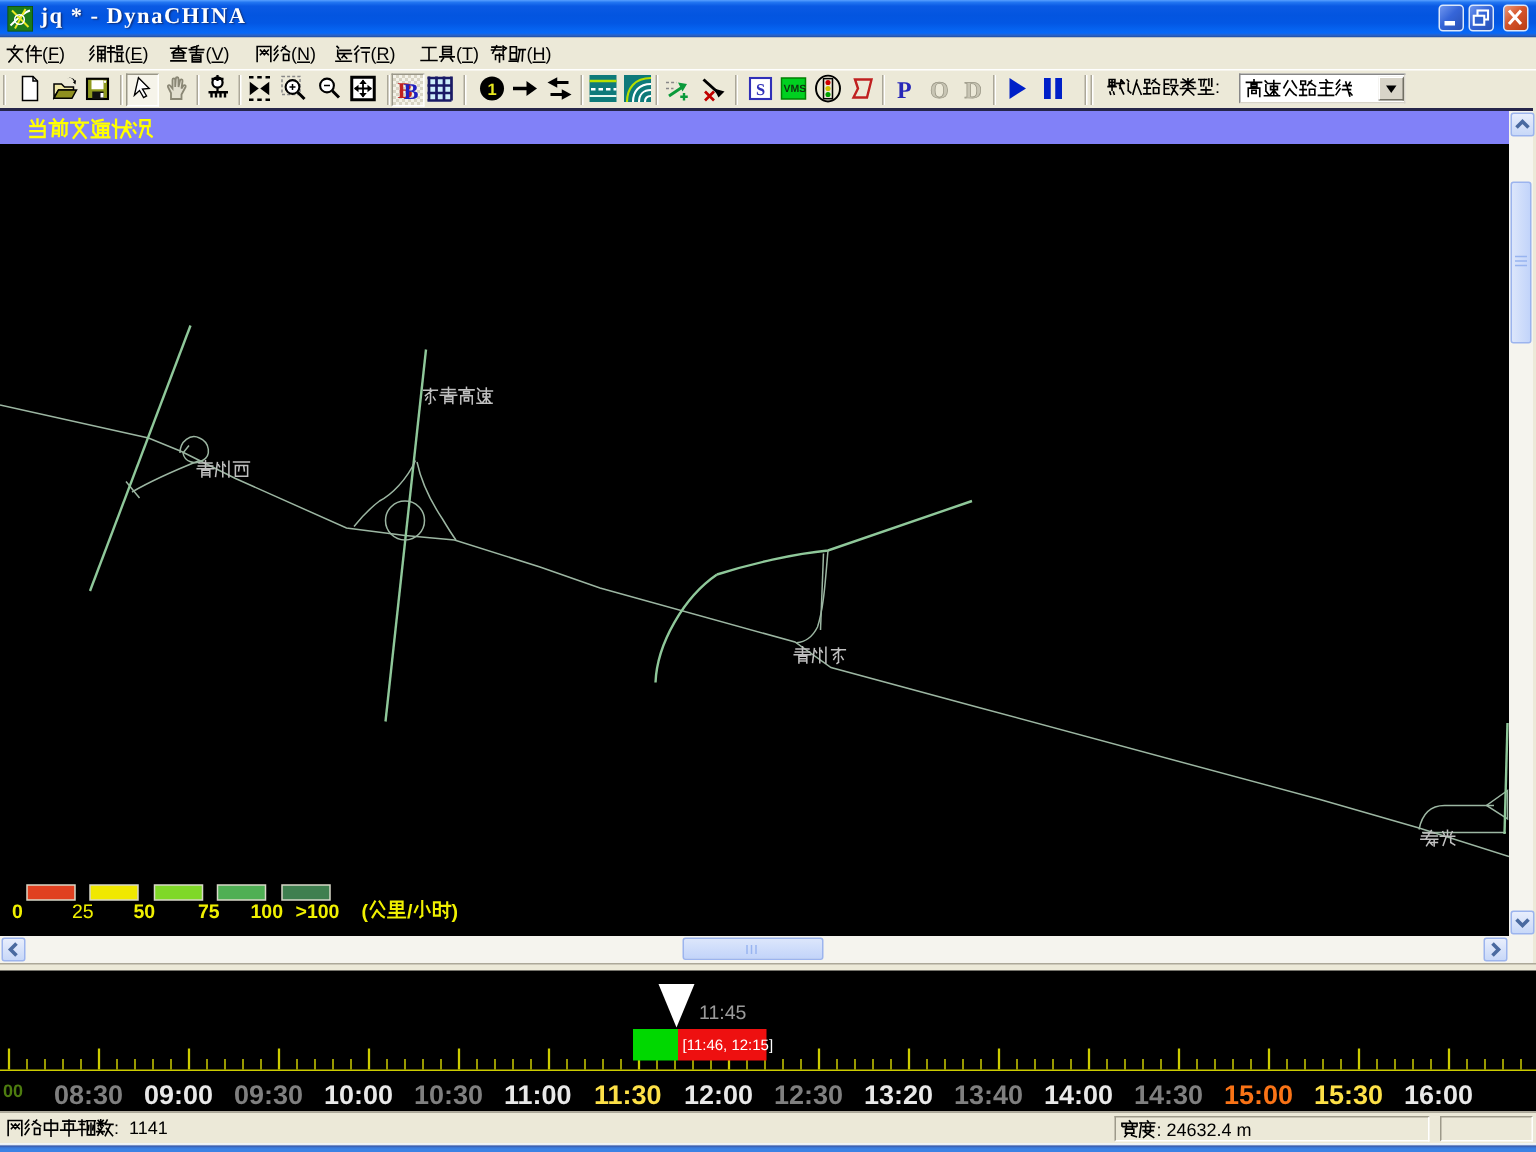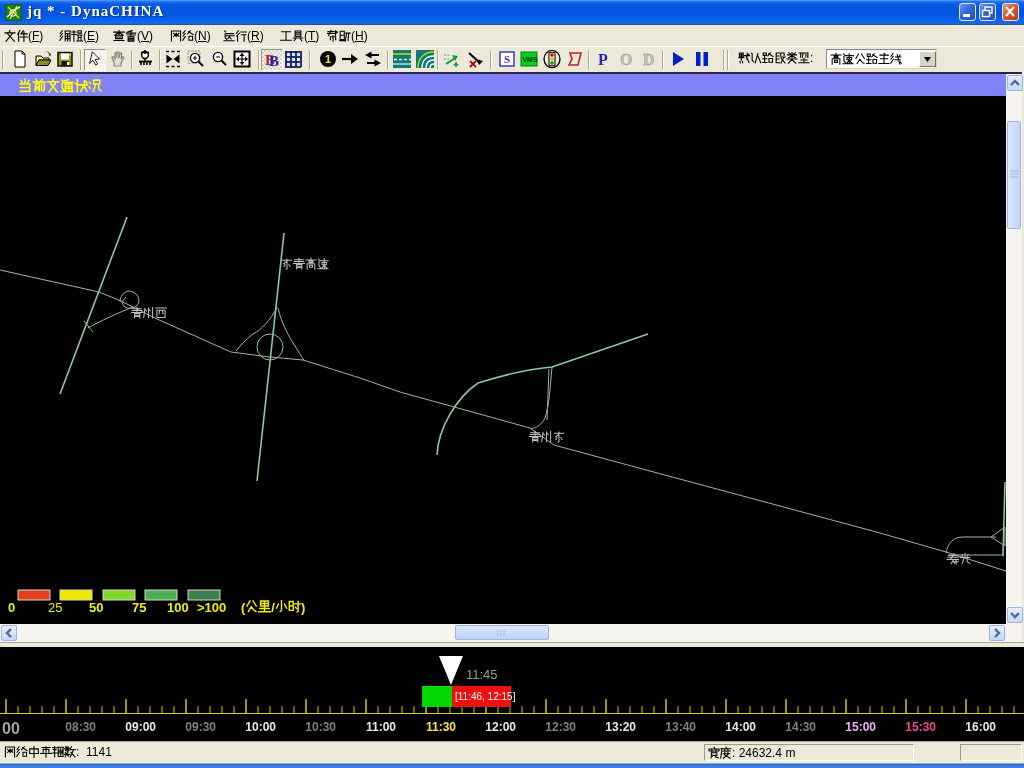--- a/index.html
+++ b/index.html
@@ -20,21 +20,21 @@
 #vscroll{left:1006px;top:74px;width:16px;height:550px;background:#f5f4ee}
 #hscroll{left:0;top:624px;width:1006px;height:18px;background:#f5f4ee}
 #corner{left:1006px;top:624px;width:16px;height:18px;background:#f5f4ee}
 #rstrip{left:1022px;top:72px;width:2px;height:575px;background:#ece9d8}
 #gap{left:0;top:642px;width:1024px;height:5px;background:#ece9d8;border-top:1px solid #aca899}
 #timeline{left:0;top:647px;width:1024px;height:94px;background:#000}
 #statusbar{left:0;top:741px;width:1024px;height:21px;background:#ece9d8;border-top:1px solid #aca899;font-size:12px}
 #botborder{left:0;top:762px;width:1024px;height:6px;background:linear-gradient(180deg,#eef4f8 0%,#eef4f8 16%,#3a5aa8 34%,#3a78d8 52%,#3b82e4 70%,#3b82e4 100%)}
 .sbtn{position:absolute;width:16px;height:16px;border-radius:2px;background:linear-gradient(180deg,#e8eefc,#c8d8f8);border:1px solid #9cb4ee}
 .panel{position:absolute;top:2px;height:17px;border:1px solid;border-color:#9d9a8a #fff #fff #9d9a8a;padding:1px 3px;white-space:nowrap}
-.tlab{position:absolute;top:73px;font-size:12px;font-weight:bold;width:60px;text-align:right}
+.tlab{position:absolute;top:73px;font-size:18px;font-weight:bold;width:60px;text-align:left}
 </style></head><body>
 <div id="win">
 
 <div class="abs" id="titlebar"></div>
 <svg class="abs" style="left:5px;top:4px" width="17" height="17">
 <rect x="0" y="0" width="17" height="17" fill="#1c7a1c" stroke="#0b4a0b"></rect>
 <path d="M2 13C6 9 11 4 15 3" stroke="#ffffff" stroke-width="1.3" fill="none"></path>
 <path d="M3 3L14 14" stroke="#e8e820" stroke-width="1.3"></path>
 <path d="M12 2L5 15" stroke="#e8e820" stroke-width="1.3"></path>
 <circle cx="8" cy="9" r="3.2" stroke="#fff" fill="none"></circle>
@@ -527,36 +527,36 @@
           <path d="M990 706V713" stroke="#cccc00"></path>
           <path d="M1002 706V713" stroke="#cccc00"></path>
           <path d="M1014 706V713" stroke="#cccc00"></path>
           <path d="M439 656h24l-12 29z" fill="#fff"></path>
           <rect x="422" y="686" width="30" height="21" fill="#00d800"></rect>
           <rect x="452" y="686" width="59" height="21" fill="#ee1010"></rect>
           <text x="455" y="700" font-size="10" fill="#fff">[11:46, 12:15]</text>
           <text x="466" y="679" font-size="13" fill="#9a9a9a">11:45</text>
         </g>
       </svg>
-<div class="abs" style="left:2px;top:73px;font-size:16px;font-weight:bold;color:#a3a3a3">00</div>
+<div class="abs" style="left:2px;top:73px;font-size:12px;font-weight:bold;color:#4d7c0f">00</div>
 <div class="tlab" style="left:36px;color:#7f7f7f">08:30</div>
 <div class="tlab" style="left:96px;color:#e8e8e8">09:00</div>
 <div class="tlab" style="left:156px;color:#7f7f7f">09:30</div>
 <div class="tlab" style="left:216px;color:#e8e8e8">10:00</div>
 <div class="tlab" style="left:276px;color:#7f7f7f">10:30</div>
 <div class="tlab" style="left:336px;color:#e8e8e8">11:00</div>
 <div class="tlab" style="left:396px;color:#fde047">11:30</div>
 <div class="tlab" style="left:456px;color:#e8e8e8">12:00</div>
 <div class="tlab" style="left:516px;color:#7f7f7f">12:30</div>
 <div class="tlab" style="left:576px;color:#e8e8e8">13:20</div>
 <div class="tlab" style="left:636px;color:#7f7f7f">13:40</div>
 <div class="tlab" style="left:696px;color:#e8e8e8">14:00</div>
 <div class="tlab" style="left:756px;color:#7f7f7f">14:30</div>
-<div class="tlab" style="left:816px;color:#f0abfc">15:00</div>
-<div class="tlab" style="left:876px;color:#ec4899">15:30</div>
+<div class="tlab" style="left:816px;color:#f97316">15:00</div>
+<div class="tlab" style="left:876px;color:#fde047">15:30</div>
 <div class="tlab" style="left:936px;color:#e8e8e8">16:00</div>
 </div>
 <div class="abs" id="statusbar"></div>
 <div class="abs" style="left:4px;top:745px"><svg width="72" height="14" style="vertical-align:top">
         <g transform="translate(0.0,1.0) scale(0.1200)">
           <path d="M12.0 8.0L12.0 92.0M88.0 8.0L88.0 92.0M12.0 8.0L88.0 8.0M30.0 28.0L52.0 54.0M52.0 28.0L30.0 54.0M52.0 28.0L74.0 54.0M74.0 28.0L52.0 54.0" stroke="#000" stroke-width="9.0" fill="none" stroke-linecap="square"></path>
         </g>
         <g transform="translate(12.0,1.0) scale(0.1200)">
           <path d="M26.0 6.0L8.0 28.0M26.0 30.0L8.0 52.0M28.0 54.0L6.0 86.0M70.0 6.0L46.0 32.0M54.0 14.0L92.0 38.0M58.0 52.0L88.0 52.0M58.0 52.0L58.0 86.0M88.0 52.0L88.0 86.0M58.0 86.0L88.0 86.0" stroke="#000" stroke-width="9.0" fill="none" stroke-linecap="square"></path>
         </g>
@@ -566,21 +566,21 @@
         <g transform="translate(36.0,1.0) scale(0.1200)">
           <path d="M16.0 12.0L84.0 12.0M50.0 6.0L50.0 94.0M4.0 62.0L96.0 62.0M26.0 28.0L74.0 28.0M26.0 28.0L26.0 62.0M74.0 28.0L74.0 62.0" stroke="#000" stroke-width="9.0" fill="none" stroke-linecap="square"></path>
         </g>
         <g transform="translate(48.0,1.0) scale(0.1200)">
           <path d="M4.0 14.0L40.0 14.0M22.0 6.0L22.0 92.0M2.0 58.0L42.0 58.0M12.0 30.0L34.0 30.0M48.0 10.0L96.0 10.0M52.0 10.0L52.0 88.0M92.0 10.0L92.0 88.0M52.0 88.0L92.0 88.0M72.0 24.0L72.0 88.0M60.0 36.0L58.0 60.0M84.0 36.0L82.0 60.0" stroke="#000" stroke-width="9.0" fill="none" stroke-linecap="square"></path>
         </g>
         <g transform="translate(60.0,1.0) scale(0.1200)">
           <path d="M26.0 4.0L26.0 44.0M6.0 24.0L46.0 24.0M12.0 8.0L40.0 38.0M40.0 8.0L12.0 38.0M34.0 48.0L10.0 90.0M12.0 52.0L38.0 84.0M4.0 70.0L46.0 70.0M62.0 6.0L50.0 28.0M52.0 30.0L94.0 30.0M80.0 32.0L52.0 92.0M58.0 52.0L92.0 92.0" stroke="#000" stroke-width="9.0" fill="none" stroke-linecap="square"></path>
         </g>
       </svg><span style="font-size:12px;vertical-align:top">:&nbsp; 1141</span></div>
-<div class="abs panel" style="left:704px;top:744px;width:210px"><span style="font-size:12px;vertical-align:top"><svg width="24" height="14" style="vertical-align:top">
+<div class="abs panel" style="left:743px;top:744px;width:210px"><span style="font-size:12px;vertical-align:top"><svg width="24" height="14" style="vertical-align:top">
           <g transform="translate(0.0,1.0) scale(0.1200)">
             <path d="M50.0 2.0L56.0 10.0M8.0 16.0L92.0 16.0M8.0 16.0L8.0 30.0M92.0 16.0L92.0 30.0M14.0 34.0L86.0 34.0M32.0 24.0L32.0 44.0M66.0 24.0L66.0 44.0M28.0 48.0L74.0 48.0M28.0 48.0L28.0 70.0M74.0 48.0L74.0 70.0M28.0 70.0L74.0 70.0M40.0 70.0L24.0 90.0M62.0 70.0L62.0 82.0M62.0 82.0L88.0 90.0" stroke="#000" stroke-width="9.0" fill="none" stroke-linecap="square"></path>
           </g>
           <g transform="translate(12.0,1.0) scale(0.1200)">
             <path d="M50.0 2.0L56.0 10.0M8.0 14.0L90.0 14.0M16.0 14.0L6.0 92.0M24.0 34.0L86.0 34.0M40.0 24.0L40.0 56.0M66.0 24.0L66.0 56.0M26.0 56.0L82.0 56.0M66.0 62.0L28.0 94.0M36.0 64.0L84.0 94.0" stroke="#000" stroke-width="9.0" fill="none" stroke-linecap="square"></path>
           </g>
         </svg><span style="vertical-align:top">: 24632.4 m</span></span></div>
 <div class="abs panel" style="left:960px;top:744px;width:62px"></div>
 <div class="abs" id="botborder"></div>
 </div>

